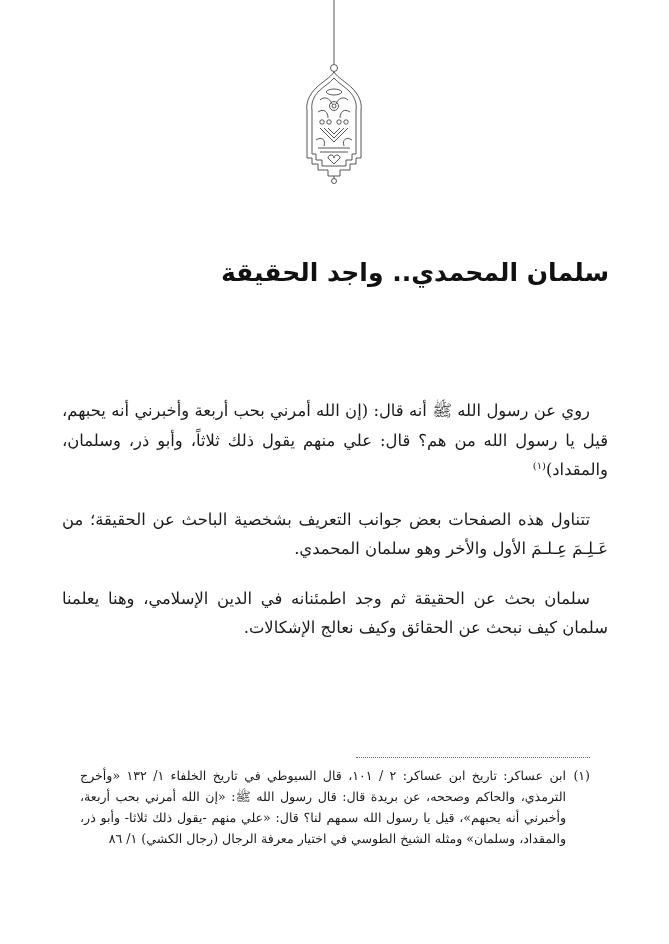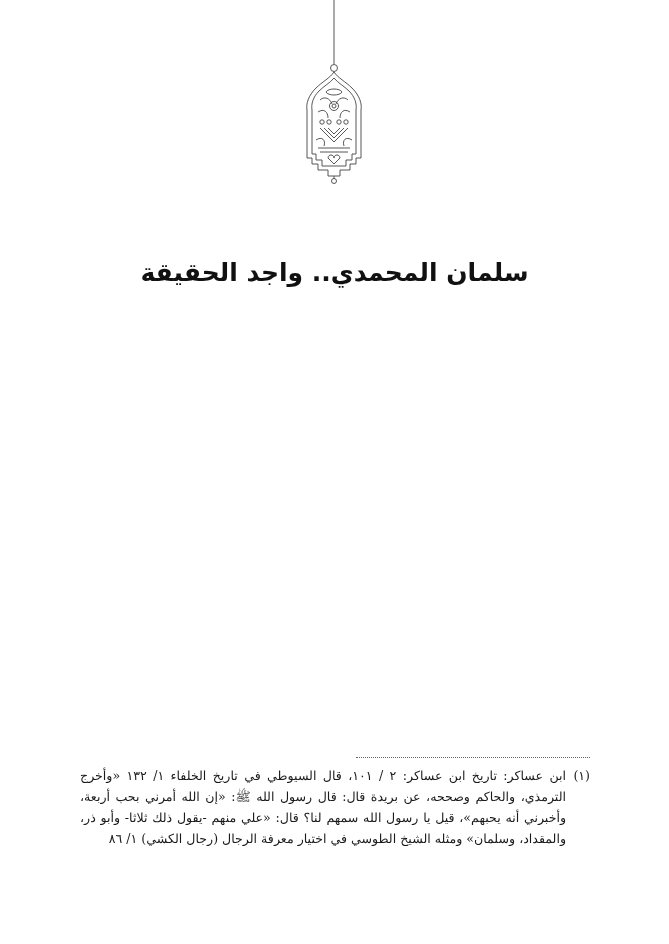--- a/index.html
+++ b/index.html
@@ -1,19 +1,19 @@
 <!DOCTYPE html>
 <html><head>
 <meta charset="utf-8">
 <style>
   html, body { margin: 0; padding: 0; background: #ffffff; }
   body { width: 669px; height: 944px; position: relative; overflow: hidden;
          font-family: "DejaVu Serif", "Liberation Serif", serif; color: #1a1a1a; }
   .ornament { position: absolute; left: 294px; top: 0; width: 80px; height: 190px; }
-  .title { position: absolute; left: 60px; right: 60px; top: 238px; text-align: center;
+  .title { position: absolute; left: 60px; right: 60px; top: 238px; text-align: right;
            direction: rtl; font-family: "DejaVu Sans", sans-serif; font-weight: bold;
            font-size: 25px; line-height: 36px; color: #111; }
   .body-text { position: absolute; left: 62px; width: 546px; top: 396px; direction: rtl;
                text-align: justify; text-align-last: right; font-size: 16.4px; line-height: 29.5px; }
   .body-text p { margin: 0 0 20px 0; text-indent: 18px; }
   .body-text p.last { margin-bottom: 0; }
   .fn-ref { font-size: 10px; vertical-align: super; line-height: 0; }
   .separator { position: absolute; left: 356px; width: 234px; top: 757px; height: 0;
                border-top: 1px dotted #666; }
   .footnotes { position: absolute; left: 80px; width: 510px; top: 765px; direction: rtl;
@@ -46,20 +46,23 @@
     <path d="M26 128 L40 142 L54 128 M30 128 L40 138 L50 128 M34 128 L40 134 L46 128"></path>
     <path d="M22 140 C28 136 32 140 30 146 M58 140 C52 136 48 140 50 146"></path>
     <path d="M24 148 L56 148 M26 152 L54 152"></path>
     <path d="M34 158 C34 154 40 154 40 158 C40 154 46 154 46 158 L40 164 Z"></path>
   </svg>
 </div>
 
 <h1 class="title">سلمان المحمدي.. واجد الحقيقة</h1>
 
 <div class="body-text">
+  <p><span>روي عن رسول الله ﷺ أنه قال: (إن الله أمرني بحب أربعة وأخبرني أنه يحبهم، قيل يا رسول الله من هم؟ قال: علي منهم يقول ذلك ثلاثاً، وأبو ذر، وسلمان، والمقداد)</span><span class="fn-ref">(١)</span></p>
+  <p>تتناول هذه الصفحات بعض جوانب التعريف بشخصية الباحث عن الحقيقة؛ من عَـلِـمَ عِـلـمَ الأول والأخر وهو سلمان المحمدي.</p>
+  <p>سلمان بحث عن الحقيقة ثم وجد اطمئنانه في الدين الإسلامي، وهنا يعلمنا سلمان كيف نبحث عن الحقائق وكيف نعالج الإشكالات.</p>
 </div>
 
 <div class="separator"></div>
 
 <div class="footnotes">
   <p class="footnote">
     <span class="fn-num">(١)</span>
     <span>ابن عساكر: تاريخ ابن عساكر: ٢ / ١٠١، قال السيوطي في تاريخ الخلفاء ١/ ١٣٢ «وأخرج الترمذي، والحاكم وصححه، عن بريدة قال: قال رسول الله ﷺ: «إن الله أمرني بحب أربعة، وأخبرني أنه يحبهم»، قيل يا رسول الله سمهم لنا؟ قال: «علي منهم -يقول ذلك ثلاثا- وأبو ذر، والمقداد، وسلمان» ومثله الشيخ الطوسي في اختيار معرفة الرجال (رجال الكشي) ١/ ٨٦</span>
   </p>
 </div>

